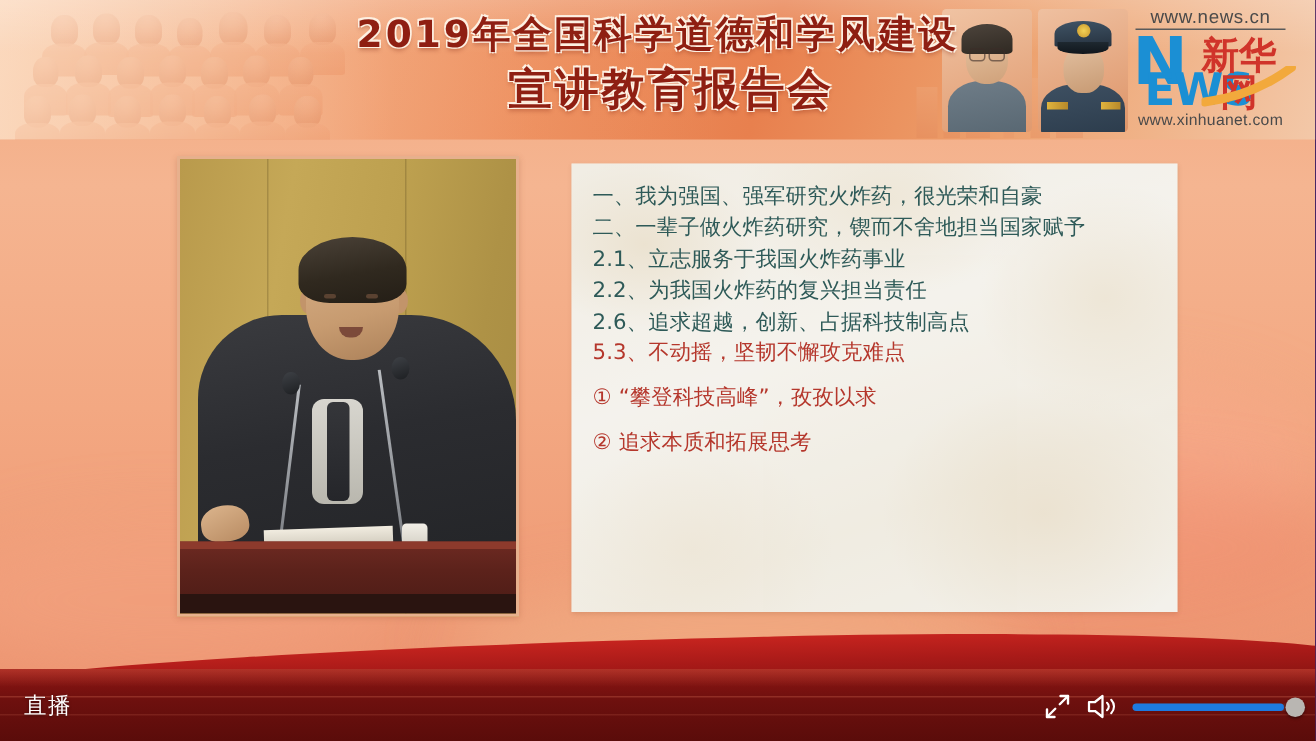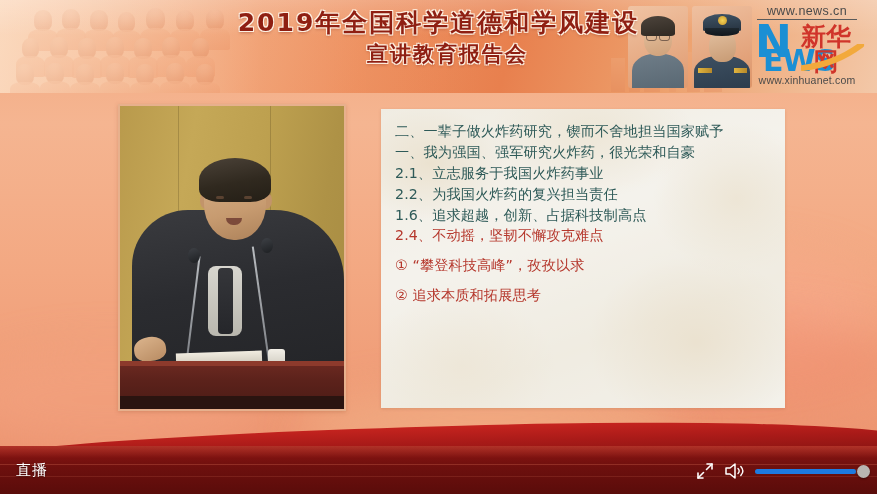--- a/index.html
+++ b/index.html
@@ -56,21 +56,21 @@
     line-height:1.22;pointer-events:none;
   }
   .bt-line{
     display:block;color:#8f1f12;font-weight:bold;letter-spacing:2px;
     font-family:"DejaVu Sans","Liberation Sans",sans-serif;
     text-shadow:
       -1px -1px 0 #fdf0e2, 1px -1px 0 #fdf0e2, -1px 1px 0 #fdf0e2, 1px 1px 0 #fdf0e2,
       0 2px 3px rgba(120,30,15,.35);
   }
   .bt1{font-size:25px;}
-  .bt2{font-size:21px;margin-top:3px;margin-left:18px;}
+  .bt2{font-size:29px;margin-top:3px;margin-left:18px;}
 
   
   .logo{position:absolute;right:14px;top:5px;width:112px;height:84px;text-align:center;}
   .logo-top{font-size:12.5px;color:#4a4a4a;letter-spacing:.4px;
     font-family:"Liberation Sans",sans-serif;line-height:13px;}
   .logo-rule{height:1px;background:#5a5a5a;margin:1px 6px 0 6px;}
   .logo-mid{position:relative;height:54px;}
   .logo-n{position:absolute;left:4px;top:0px;font-size:44px;line-height:44px;color:#1b8fd4;
     font-weight:bold;font-family:"DejaVu Sans","Liberation Sans",sans-serif;}
   .logo-ews{position:absolute;left:12px;top:26px;font-size:30px;line-height:30px;color:#1b8fd4;
@@ -317,26 +317,26 @@
 
     <div class="v-podium">
       <div class="v-podium-top"></div>
       <div class="v-podium-dark"></div>
     </div>
   </div>
 
   <div class="slide">
     <div class="slide-tex"></div>
     <div class="slide-body">
+      <div class="s-line">一、我为强国、强军研究火炸药，很光荣和自豪</div>
       <div class="s-line">二、一辈子做火炸药研究，锲而不舍地担当国家赋予</div>
-      <div class="s-line">一、我为强国、强军研究火炸药，很光荣和自豪</div>
       <div class="s-line">2.1、立志服务于我国火炸药事业</div>
       <div class="s-line">2.2、为我国火炸药的复兴担当责任</div>
-      <div class="s-line">1.6、追求超越，创新、占据科技制高点</div>
-      <div class="s-line red">2.4、不动摇，坚韧不懈攻克难点</div>
+      <div class="s-line">2.6、追求超越，创新、占据科技制高点</div>
+      <div class="s-line red">5.3、不动摇，坚韧不懈攻克难点</div>
       <div class="s-gap"></div>
       <div class="s-line red">①  “攀登科技高峰”，孜孜以求</div>
       <div class="s-gap"></div>
       <div class="s-line red">②  追求本质和拓展思考</div>
     </div>
   </div>
 
   <div class="redband"></div>
   <div class="redband2">
     <div class="red-gloss"></div>

